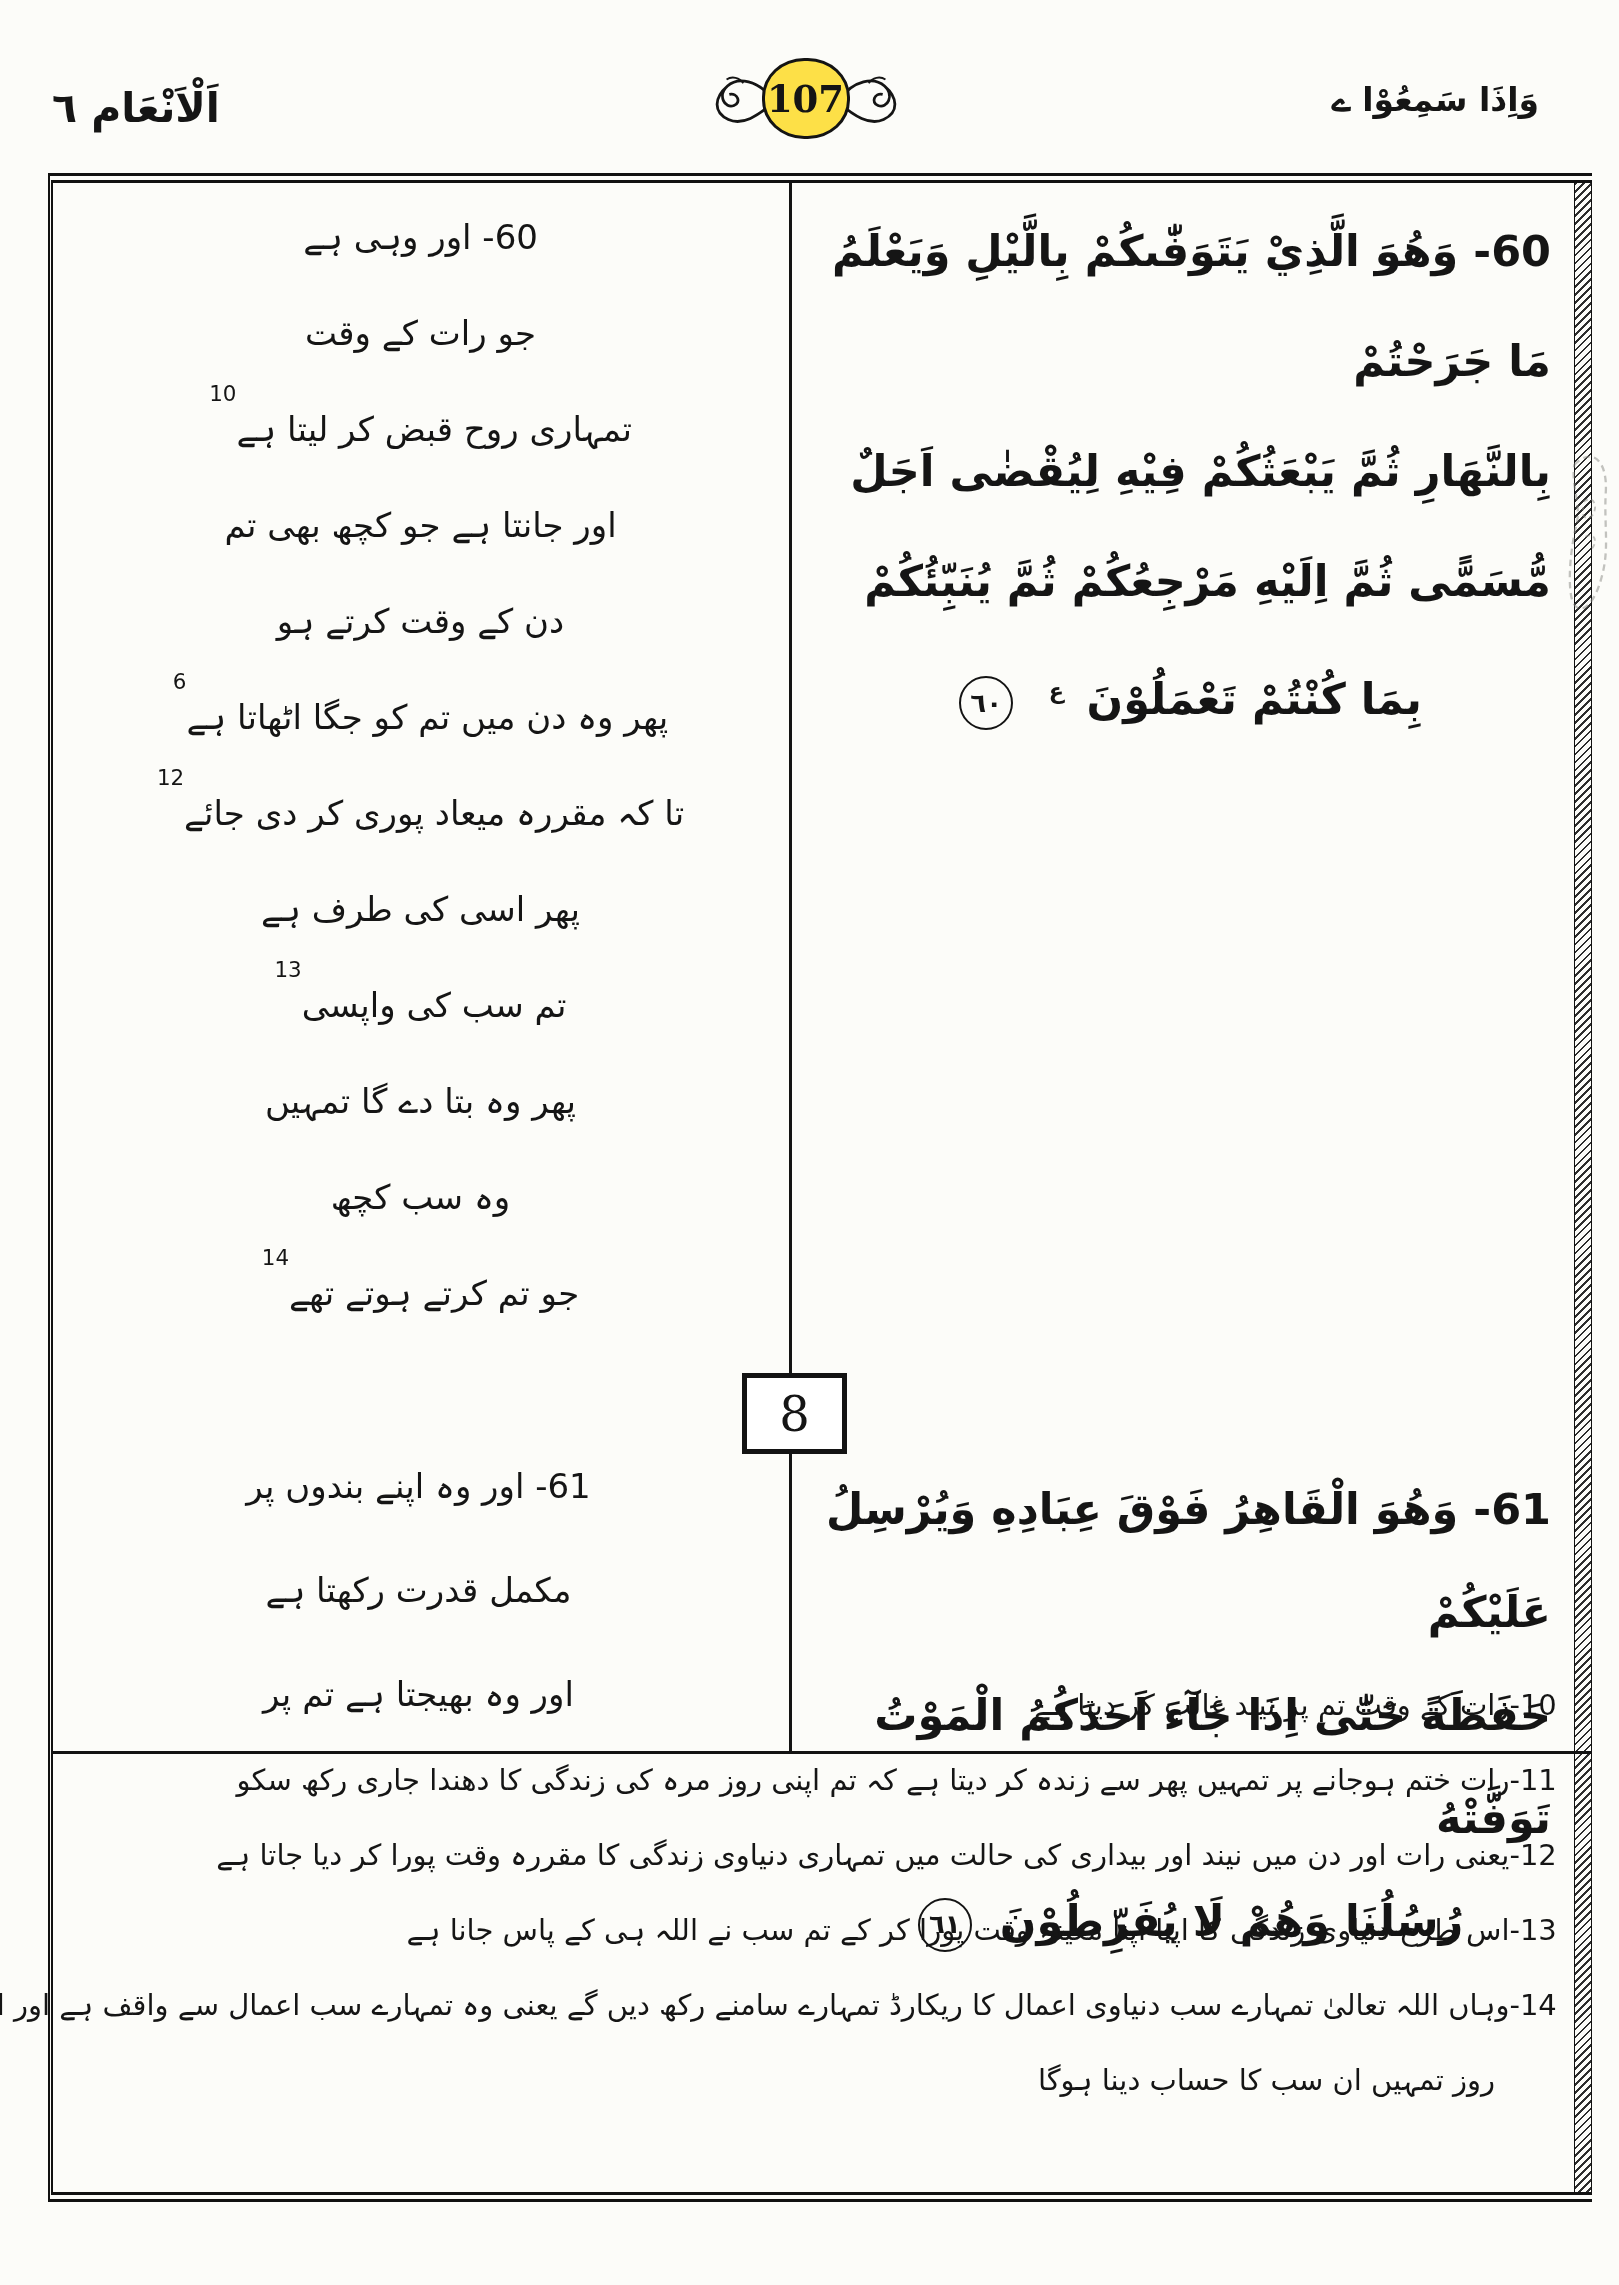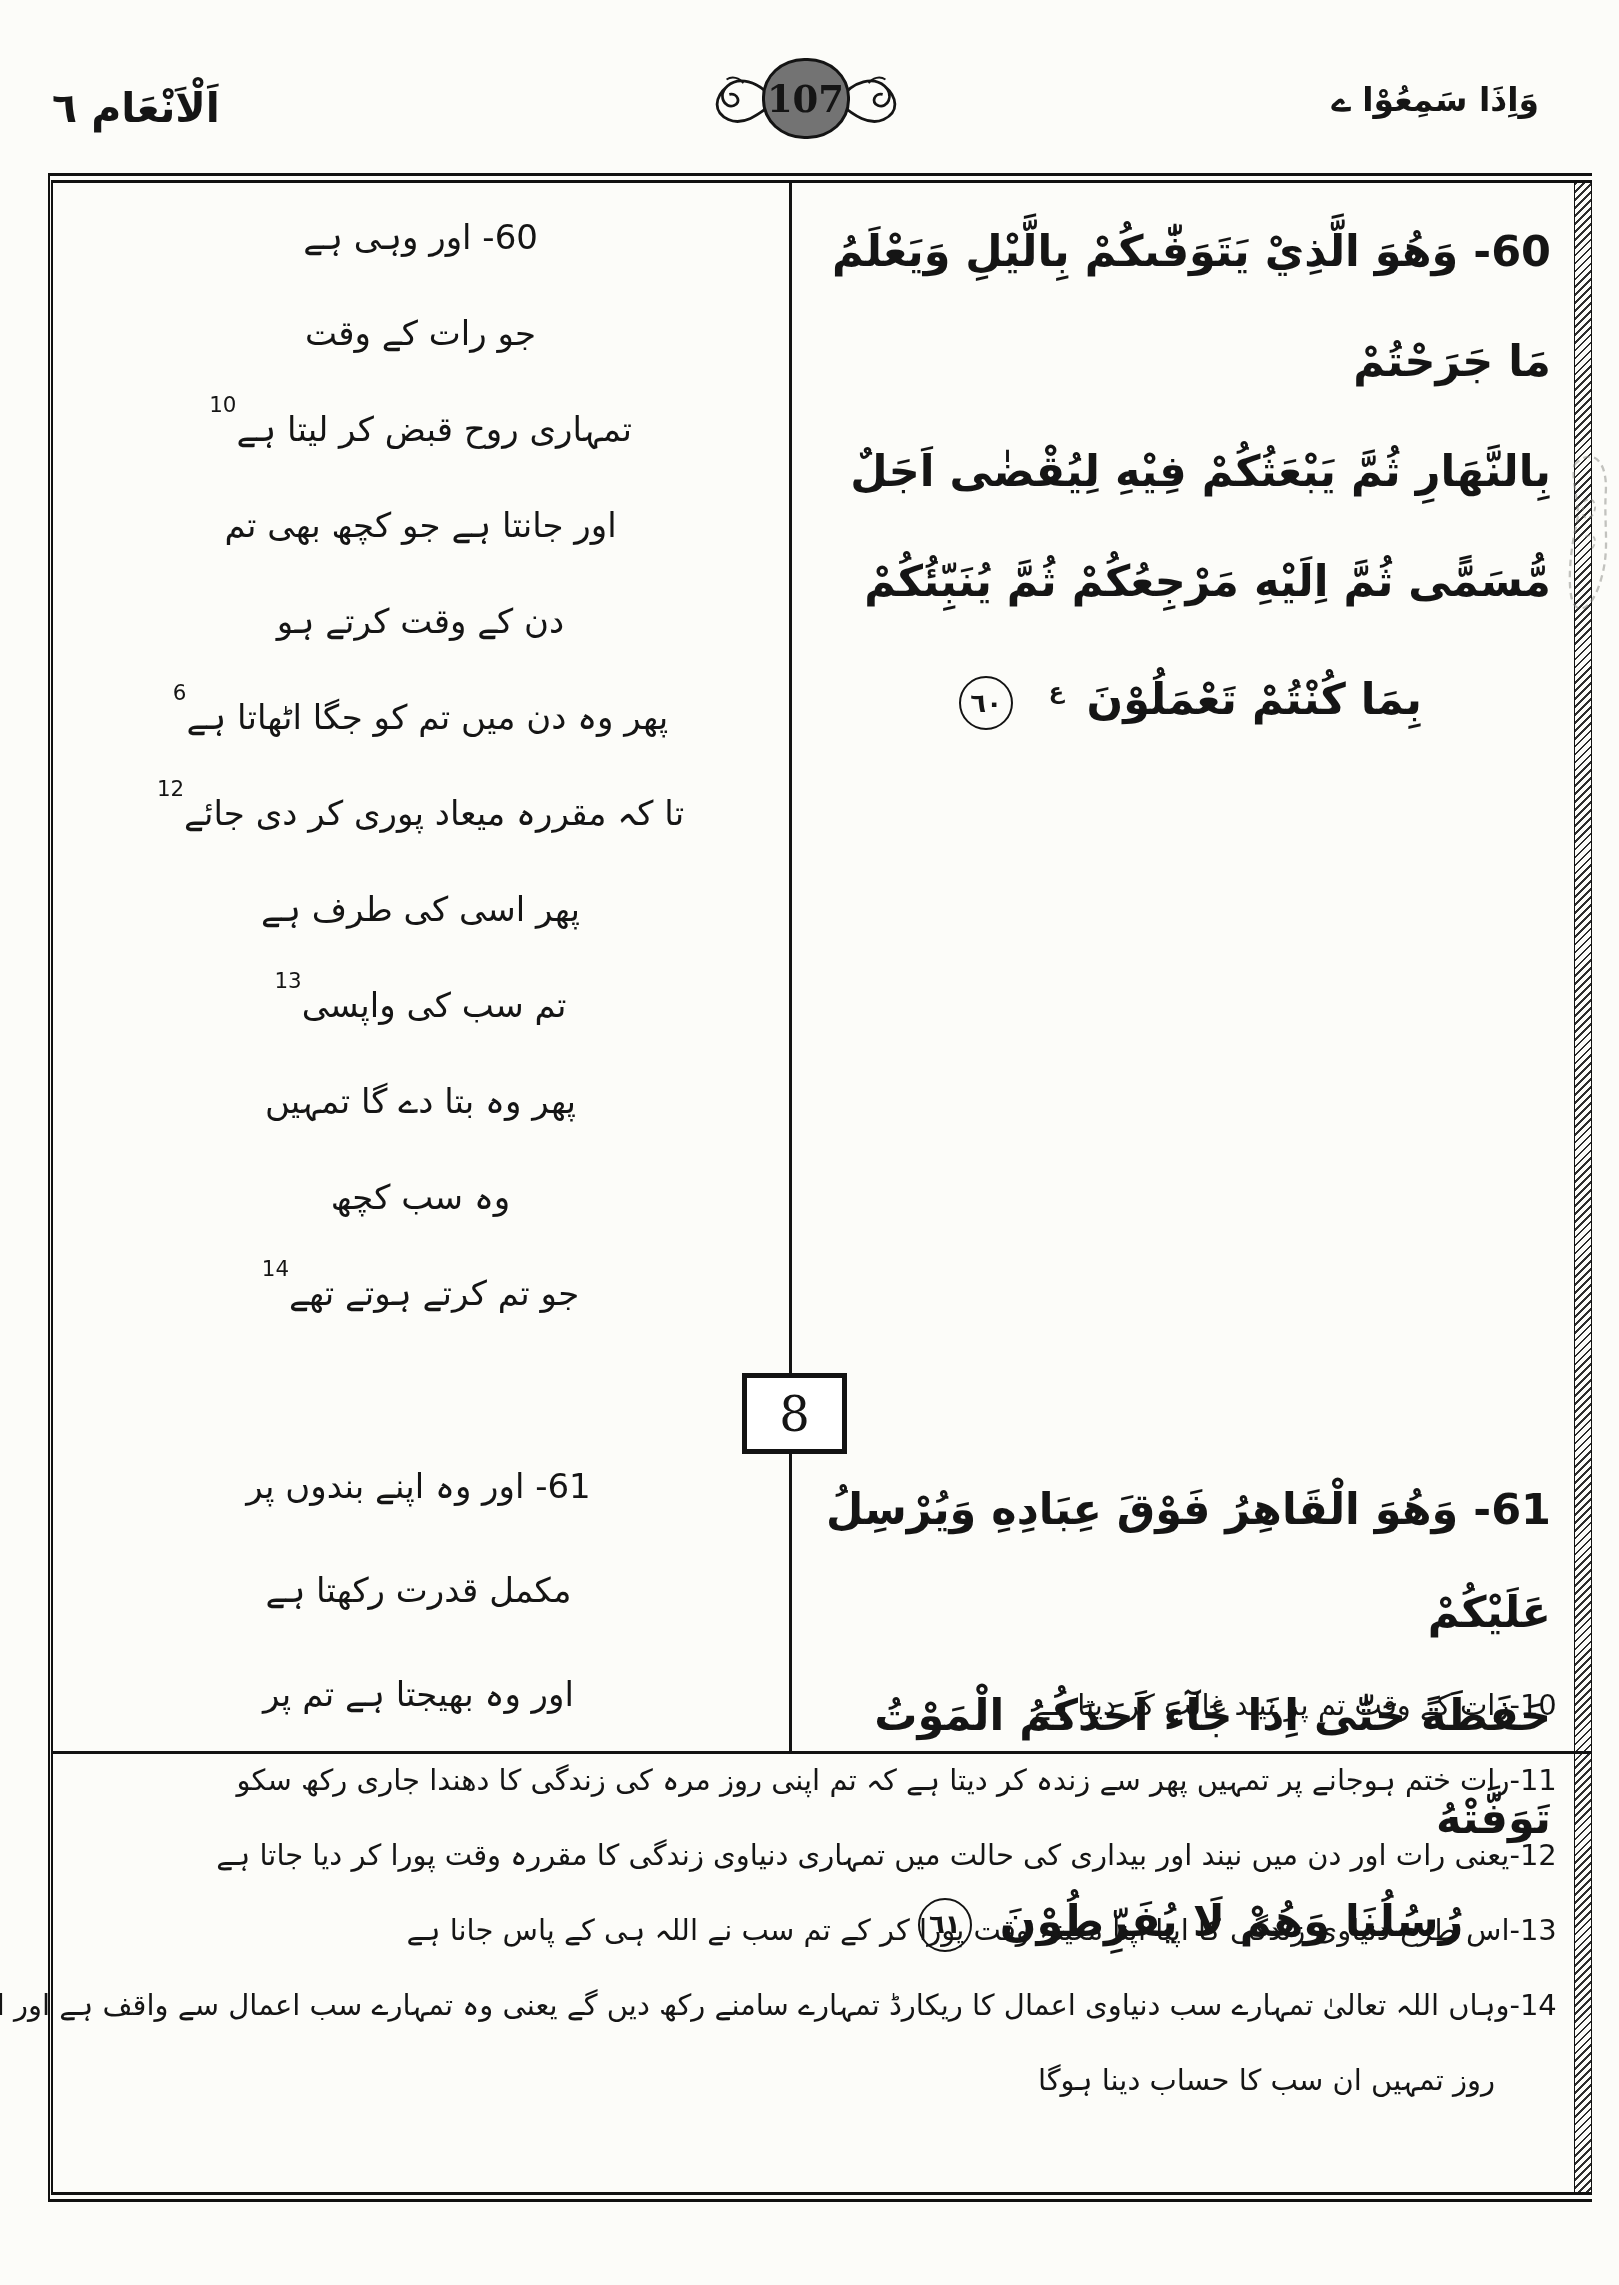--- a/index.html
+++ b/index.html
@@ -22,21 +22,21 @@
   }
   .medallion{
     position:absolute;top:58px;left:50%;transform:translateX(-52%);
     display:flex;align-items:center;
   }
   .medallion .circle{
     width:82px;height:75px;
     border:3.7px solid #141414;border-radius:48%;
     display:flex;align-items:center;justify-content:center;
     font-family:"DejaVu Serif", serif;font-size:37px;font-weight:bold;
-    background:#737373;z-index:2;
+    background:#fde047;z-index:2;
   }
   .medallion svg{display:block;}
   .orn-left{margin-right:-13px;}
   .orn-right{margin-left:-13px;transform:scaleX(-1);}
   
   .main-box{
     position:absolute;left:48px;top:173px;
     width:1544px;height:2029px;
     border-top:10.3px double #111;
     border-bottom:10.3px double #111;
@@ -71,21 +71,21 @@
   .ruku-sign{font-size:22.4px;vertical-align:super;margin:0 7.5px;}
   
   .urdu-col{position:absolute;left:7.5px;width:720px;top:0;}
   .u60{position:absolute;top:5.6px;left:0;right:0;}
   .u61{position:absolute;top:1251px;left:0;right:4px;}
   .uphrase{
     height:96px;display:flex;align-items:center;justify-content:center;
     direction:rtl;font-size:34px;white-space:nowrap;
   }
   .u61 .uphrase{height:104px;}
-  .uphrase sup{font-size:21.4px;align-self:flex-start;margin-top:11px;}
+  .uphrase sup{font-size:21.4px;align-self:flex-start;margin-top:0;}
   
   .ruku-box{
     position:absolute;left:689px;top:1190px;width:95px;height:71px;
     background:#fff;border:5.6px solid #131313;z-index:3;
     display:flex;align-items:center;justify-content:center;
     font-family:"DejaVu Serif", serif;font-size:48px;
   }
   
   .footnotes{position:absolute;left:7.5px;right:24px;top:1484px;direction:rtl;}
   .fline{

